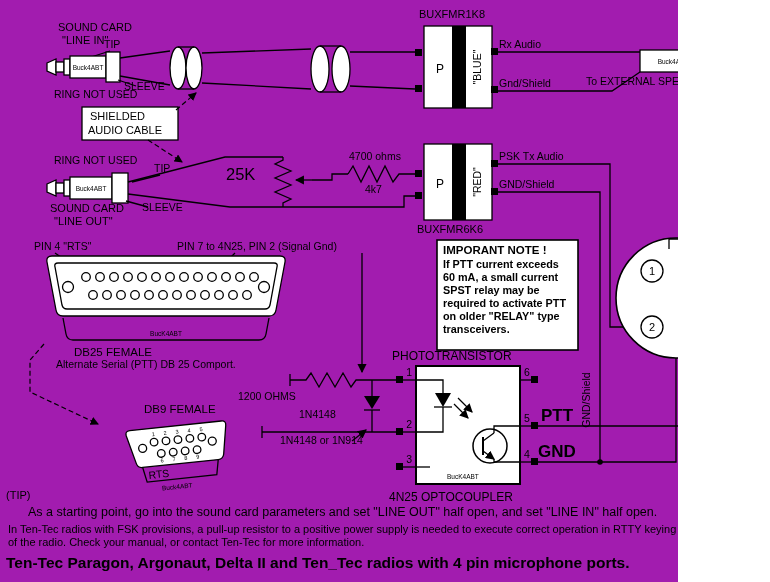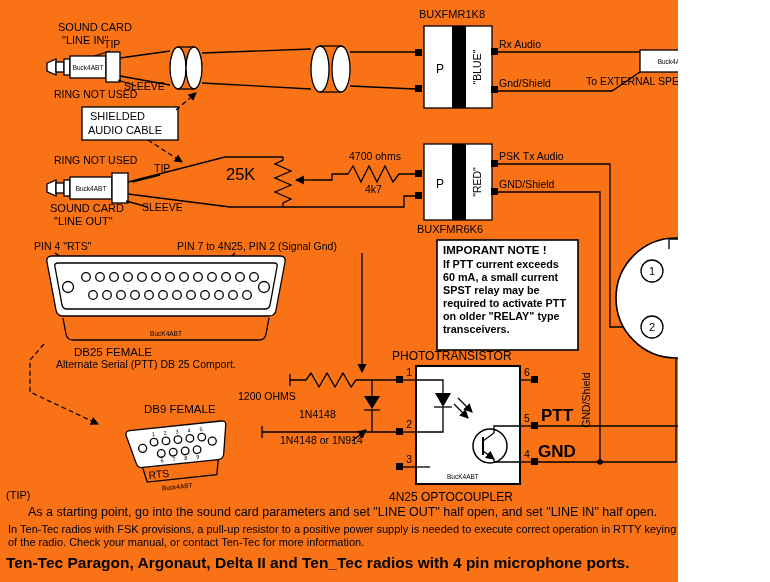--- a/index.html
+++ b/index.html
@@ -1,16 +1,16 @@
 <!DOCTYPE html>
 <html><head>
 <meta charset="utf-8">
 <style>
   html,body{margin:0;background:#fff}
-  .stage{position:relative;width:678px;height:582px;background:#f97316;overflow:hidden}
+  .stage{position:relative;width:678px;height:582px;background:#a21caf;overflow:hidden}
   svg{display:block}
   .ln{stroke:#000;stroke-width:1.3;fill:none}
   .ln2{stroke:#000;stroke-width:2;fill:none}
   .fw{fill:#fff;stroke:#000;stroke-width:1.3}
   .fb{fill:#000;stroke:none}
   .dash{stroke:#000;stroke-width:1.2;fill:none;stroke-dasharray:5 3}
   text{fill:#000;font-family:"Liberation Sans",sans-serif}
   .t55{font-size:5.5px}
   .t7{font-size:6.5px}
   .t10{font-size:10.5px}

